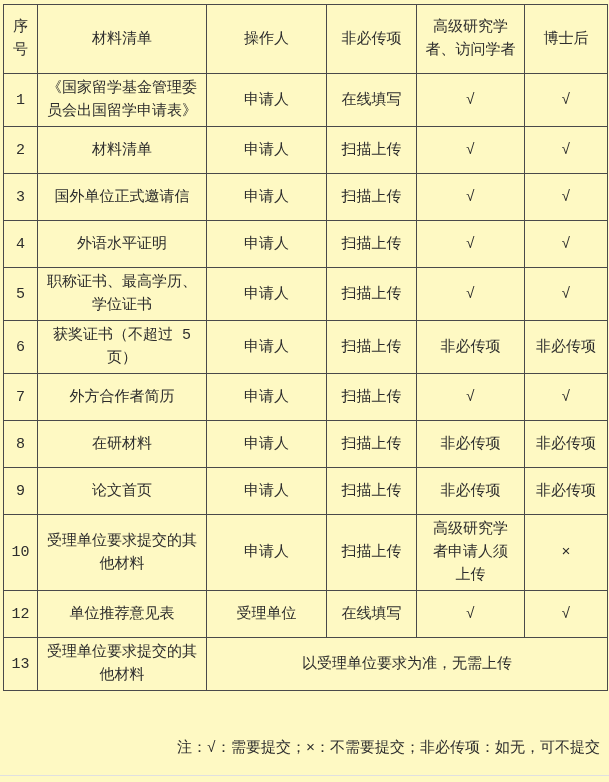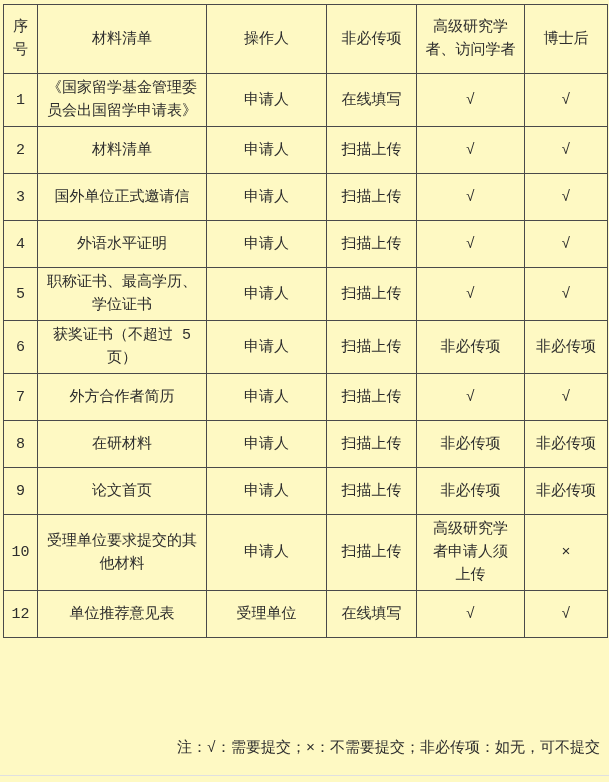--- a/index.html
+++ b/index.html
@@ -173,20 +173,25 @@
           <td class="c-post">×</td>
         </tr>
         <tr>
           <td class="c-no">12</td>
           <td class="c-mat">单位推荐意见表</td>
           <td class="c-op">受理单位</td>
           <td class="c-method">在线填写</td>
           <td class="c-senior">√</td>
           <td class="c-post">√</td>
         </tr>
+        <tr>
+          <td class="c-no">13</td>
+          <td class="c-mat">受理单位要求提交的其他材料</td>
+          <td class="c-merged" colspan="4">以受理单位要求为准，无需上传</td>
+        </tr>
       </tbody>
   </table>
 
   <div class="note">注：√：需要提交；×：不需要提交；非必传项：如无，可不提交</div>
 
   <div class="bottom-edge"></div>
 
 </div>
 
 </body></html>

